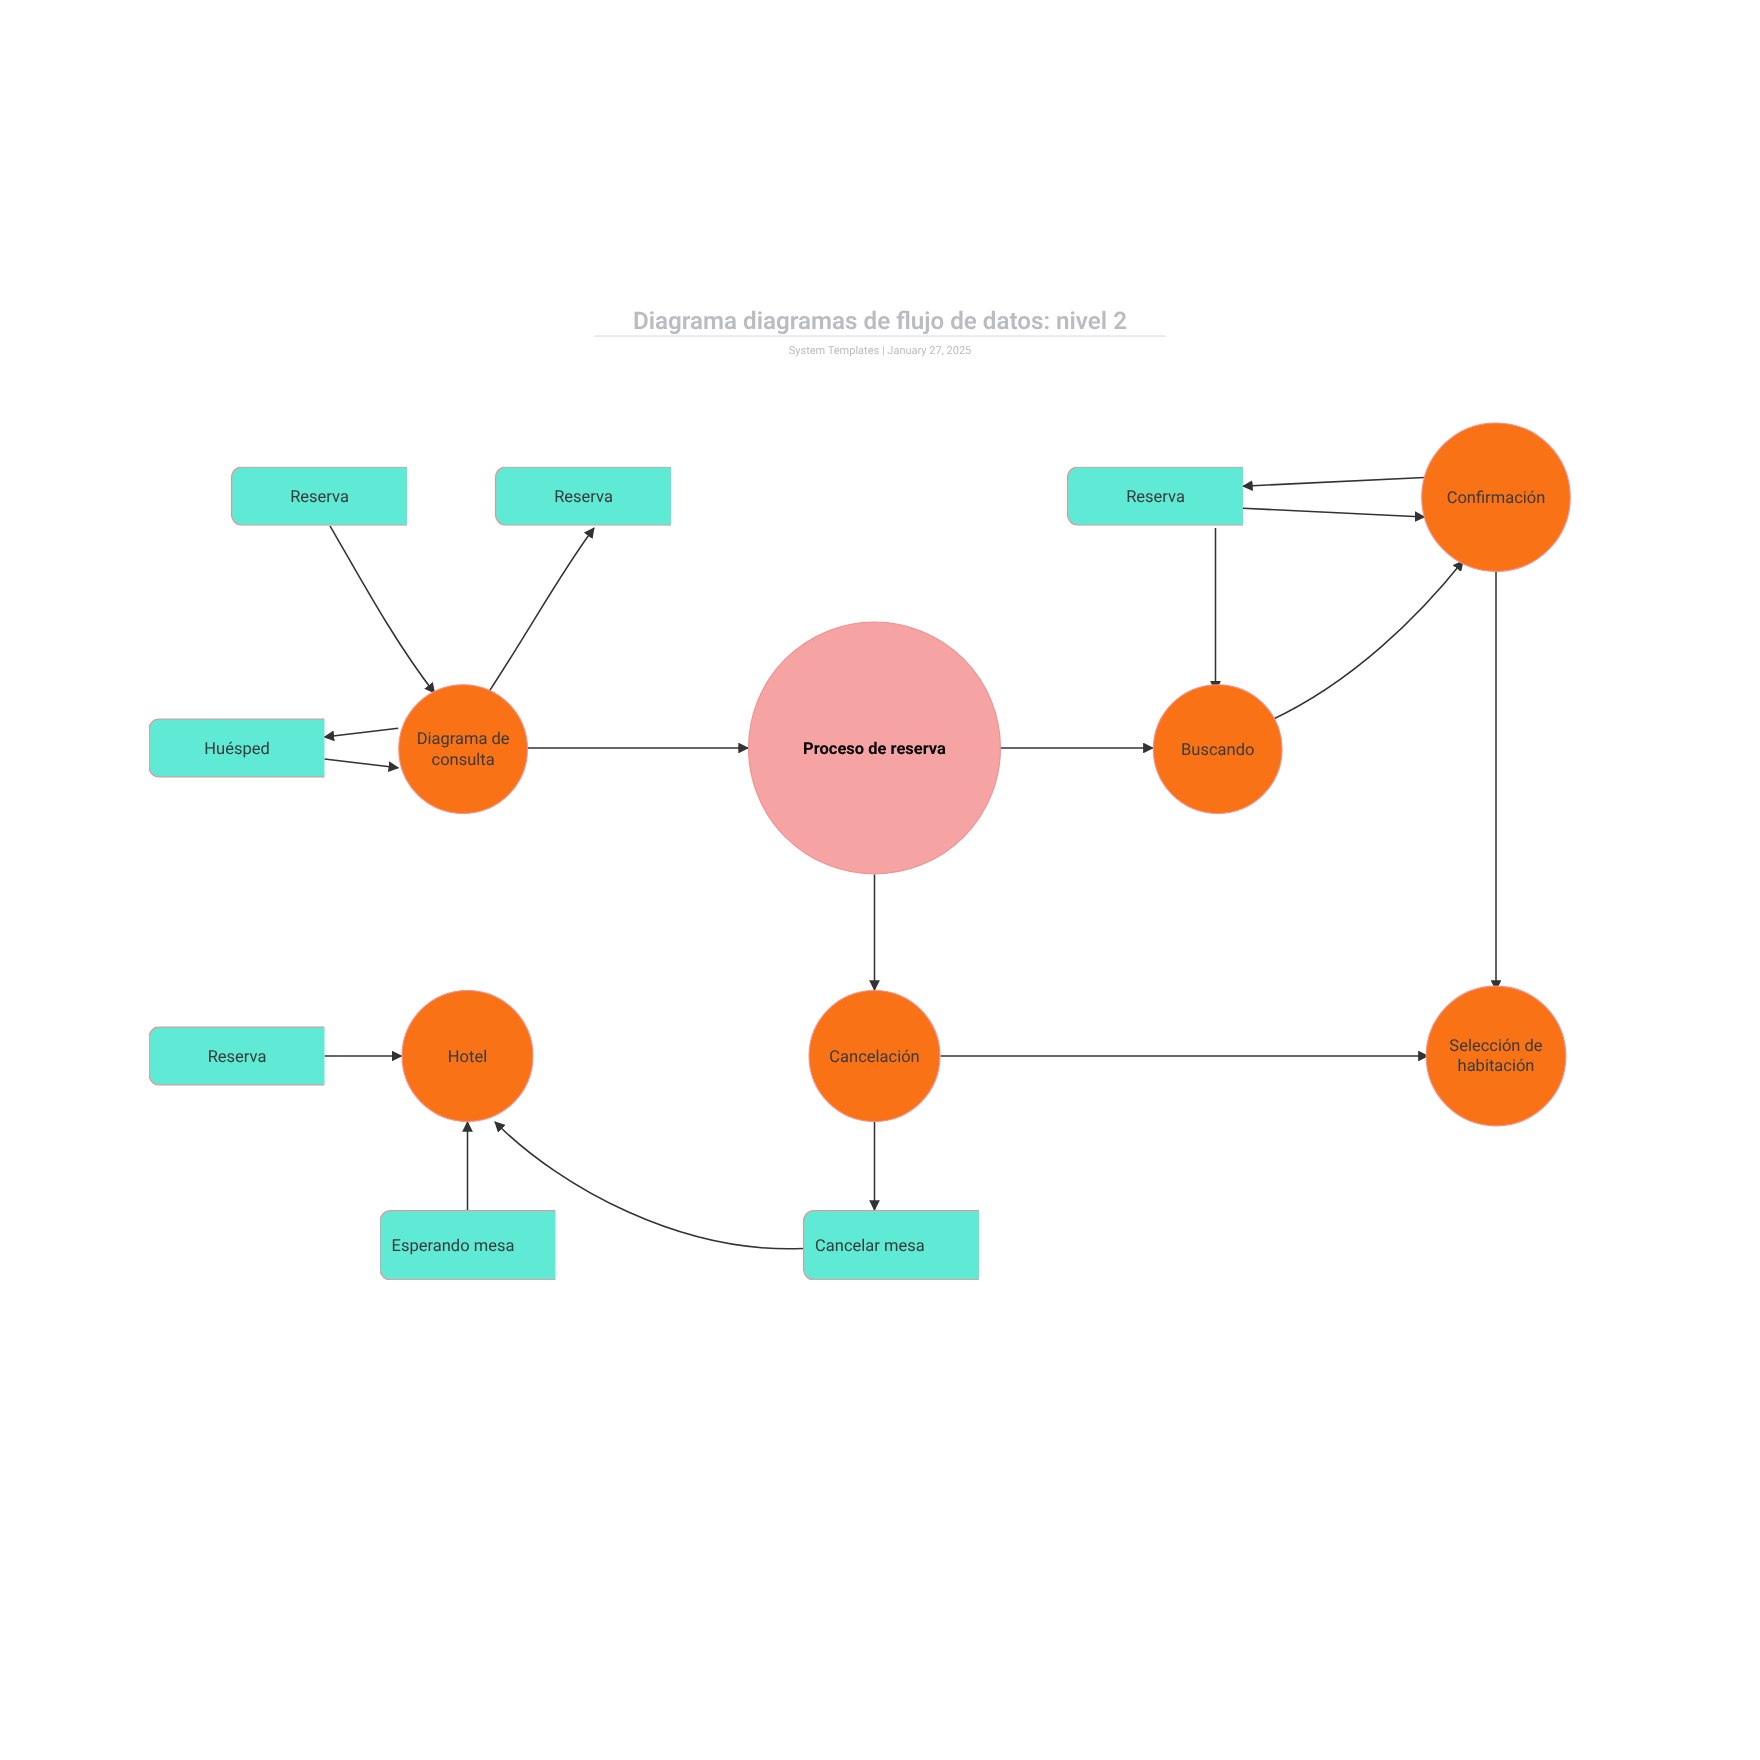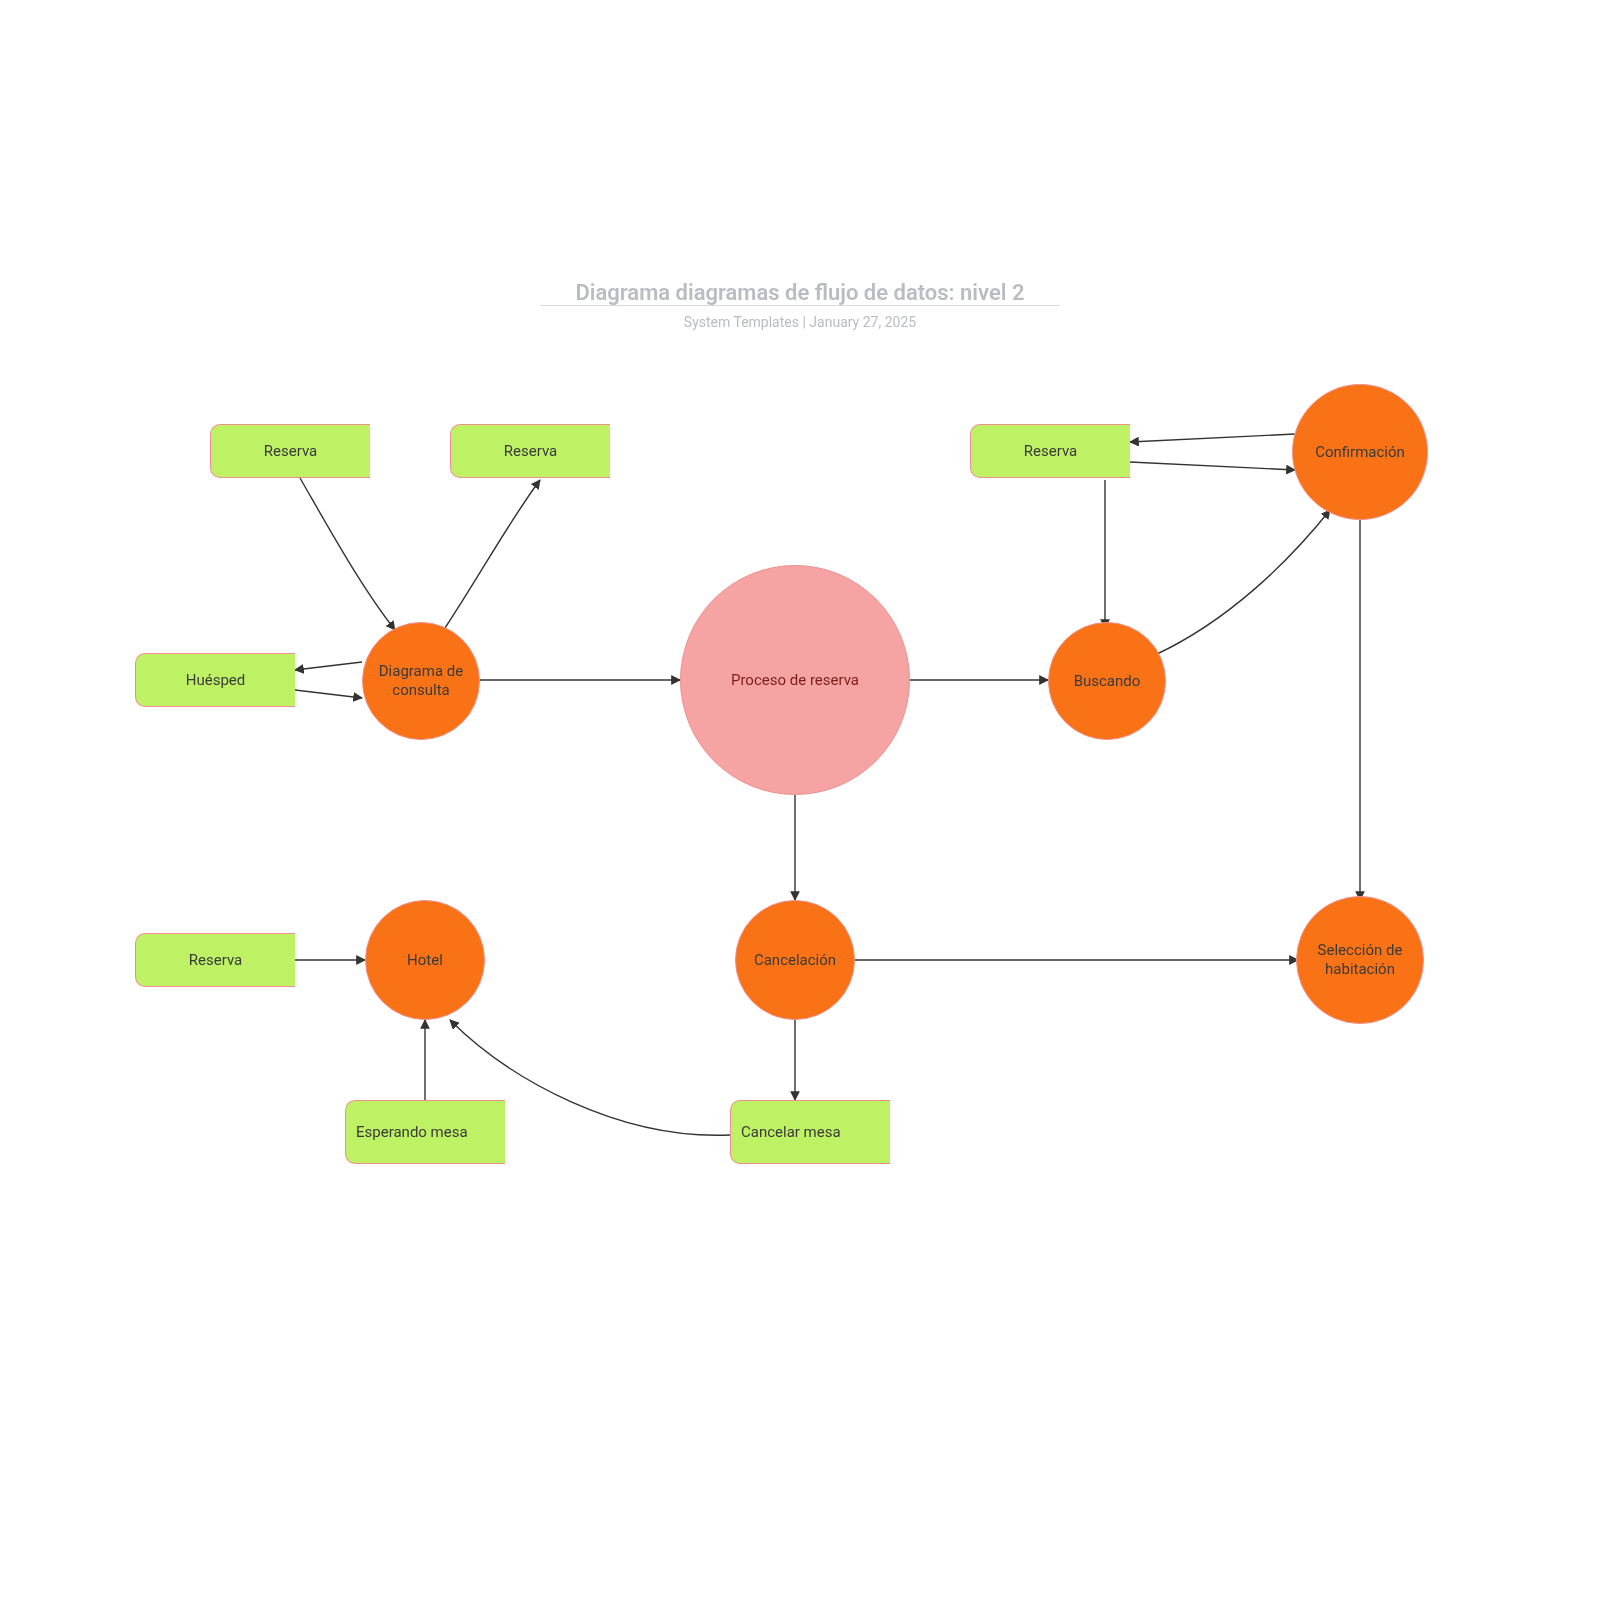--- a/index.html
+++ b/index.html
@@ -1,24 +1,24 @@
 <!DOCTYPE html>
 <html><head>
 <meta charset="utf-8">
 <style>
   html,body{margin:0;padding:0;width:1600px;height:1600px;background:#ffffff;font-family:-apple-system,BlinkMacSystemFont,"Segoe UI",Roboto,Helvetica,Arial,sans-serif;}
   .canvas{position:relative;width:1600px;height:1600px;}
   .title-block{position:absolute;left:0;right:0;top:280px;text-align:center;}
   .title{font-size:22px;font-weight:600;color:#b9bcc3;display:inline-block;padding-bottom:0;border-bottom:1px solid #d9dbe0;min-width:520px;}
-  .subtitle{font-size:14px;color:#b9bcc3;margin-top:8px;}
+  .subtitle{font-size:10px;color:#b9bcc3;margin-top:8px;}
   .node{position:absolute;display:flex;align-items:center;justify-content:center;text-align:center;font-size:15px;color:#3a3a3a;box-sizing:border-box;padding:6px 10px;line-height:1.25;}
-  .rect{background:#bef264;border:1.5px solid #f08f8f;border-radius:10px;height:54px;}
+  .rect{background:#5eead4;border:1.5px solid #f08f8f;border-radius:10px;height:54px;}
   .rect.open{border-right:none;border-top-right-radius:0;border-bottom-right-radius:0;}
   .circ{background:#f97316;border:1.5px solid #f08f8f;border-radius:50%;}
-  .circ.center{background:#f5a3a3;font-weight:400;color:#7f1d1d;}
+  .circ.center{background:#f5a3a3;font-weight:700;color:#000000;}
   svg.edges{position:absolute;left:0;top:0;width:1600px;height:1600px;pointer-events:none;}
 </style>
 </head>
 <body>
 
 <div class="canvas">
 
   <div class="title-block">
     <div class="title">Diagrama diagramas de flujo de datos: nivel 2</div>
     <div class="subtitle">

